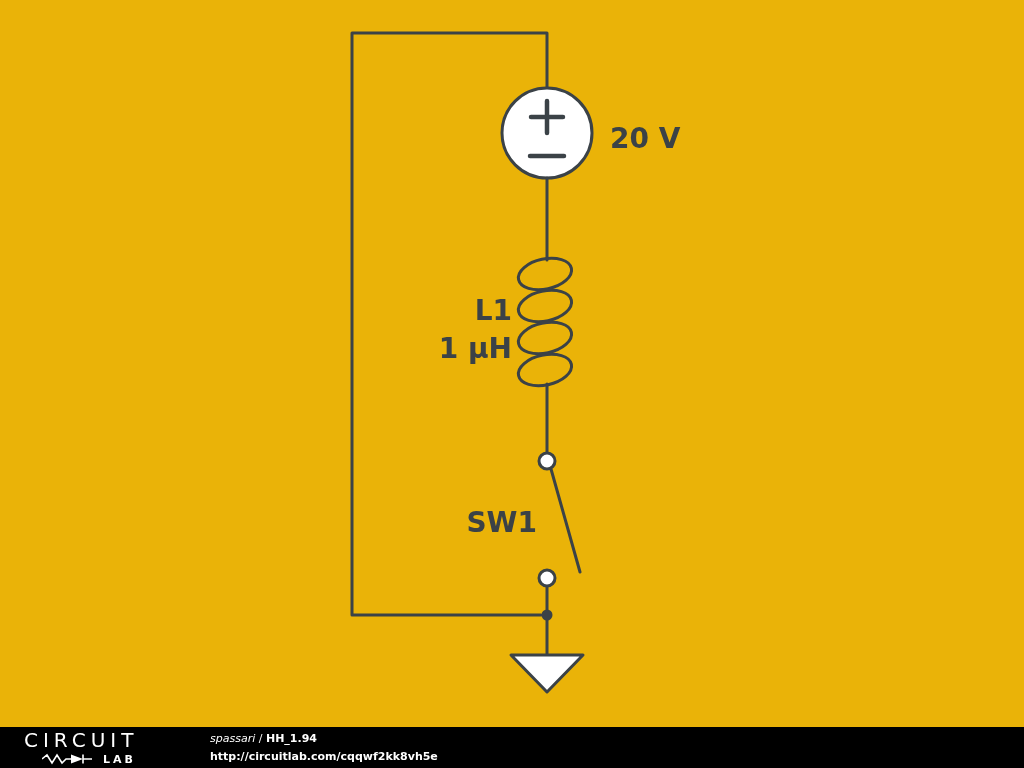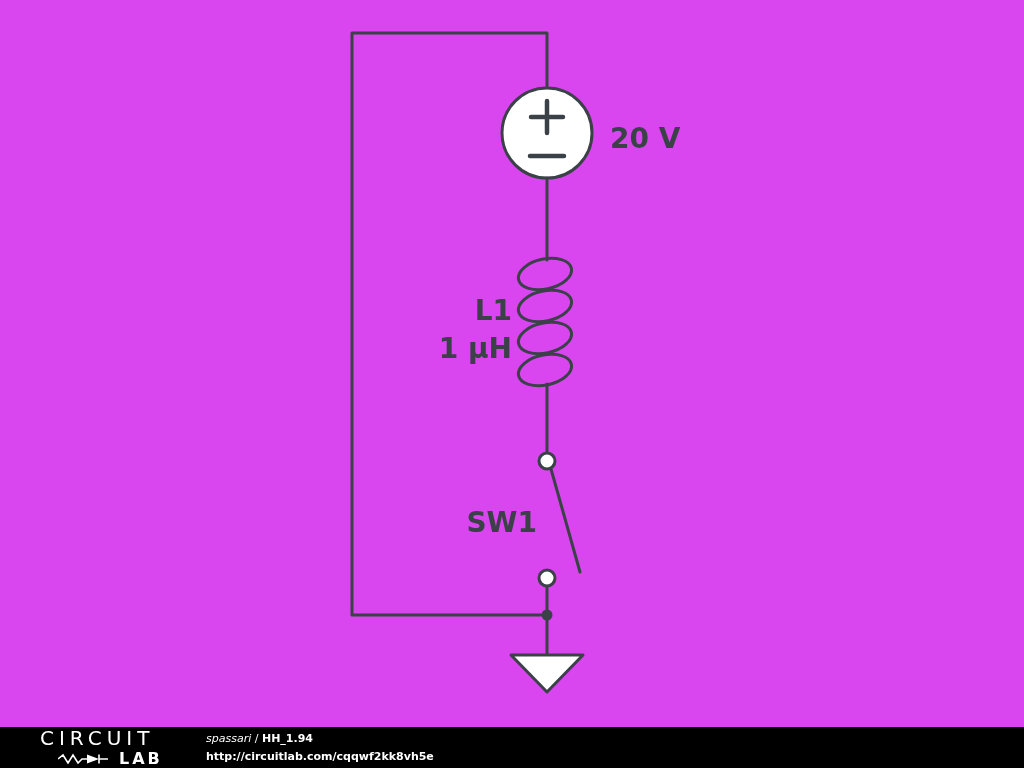--- a/index.html
+++ b/index.html
@@ -1,38 +1,38 @@
 <!DOCTYPE html>
 <html><head>
 <meta charset="utf-8">
 <style>
   * { margin: 0; padding: 0; box-sizing: border-box; }
   html, body { width: 1024px; height: 768px; }
   body { font-family: "DejaVu Sans", sans-serif; background: #ffffff; }
 
-  .stage { position: relative; width: 1024px; height: 768px; background: #d946ef; overflow: hidden; }
+  .stage { position: relative; width: 1024px; height: 768px; background: #eab308; overflow: hidden; }
 
   .schematic { position: absolute; top: 0; left: 0; width: 1024px; height: 727px; }
 
   .wire  { fill: none; stroke: #3b4247; stroke-width: 3; stroke-linecap: round; stroke-linejoin: round; }
   .thick { stroke-width: 4.5; }
   .sym   { fill: #ffffff; stroke: #3b4247; stroke-width: 3; stroke-linejoin: round; }
   .coil  { fill: none; stroke: #3b4247; stroke-width: 3; }
   .dot   { fill: #3b4247; stroke: none; }
   .lbl   { font-family: "DejaVu Sans", sans-serif; font-weight: bold; font-size: 28px; fill: #3b4247; }
 
   .footer {
     position: absolute; left: 0; bottom: 0; width: 1024px; height: 41px;
     background: #000000; color: #ffffff;
-    display: flex; align-items: center; padding-left: 40px; gap: 16px;
+    display: flex; align-items: center; padding-left: 24px; gap: 36px;
   }
   .logo { display: flex; flex-direction: column; width: 150px; line-height: 1; }
   .logo-top { font-size: 20px; letter-spacing: 5px; color: #ffffff; }
   .logo-bottom { display: flex; align-items: center; gap: 5px; margin-top: 3px; margin-left: 18px; }
-  .logo-lab { font-size: 16px; font-weight: bold; letter-spacing: 3px; }
+  .logo-lab { font-size: 11px; font-weight: bold; letter-spacing: 3px; }
   .logo-glyph { display: block; }
 
   .meta { display: flex; flex-direction: column; font-size: 11px; line-height: 18px; }
   .meta .author { font-style: italic; }
   .meta .sep { white-space: pre; }
   .meta .title { font-weight: bold; }
   .meta-url { font-weight: bold; }
 </style>
 </head>
 <body>

